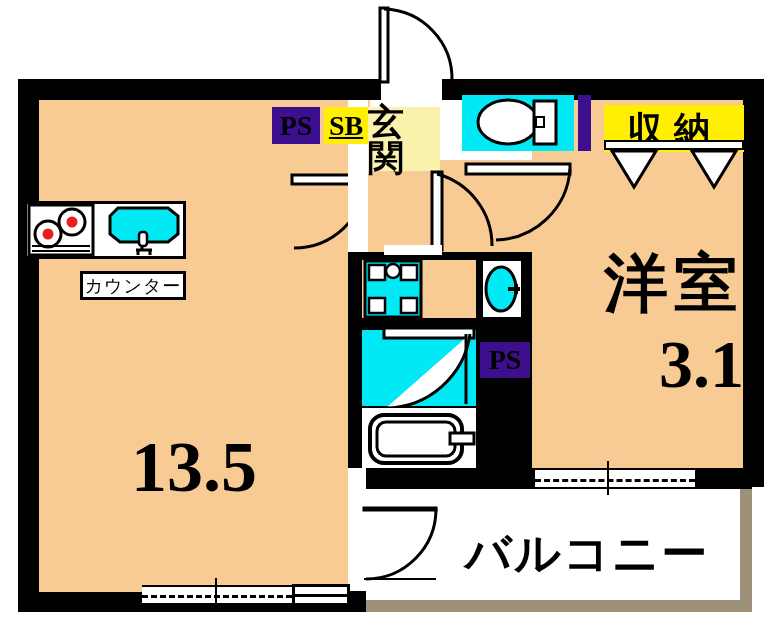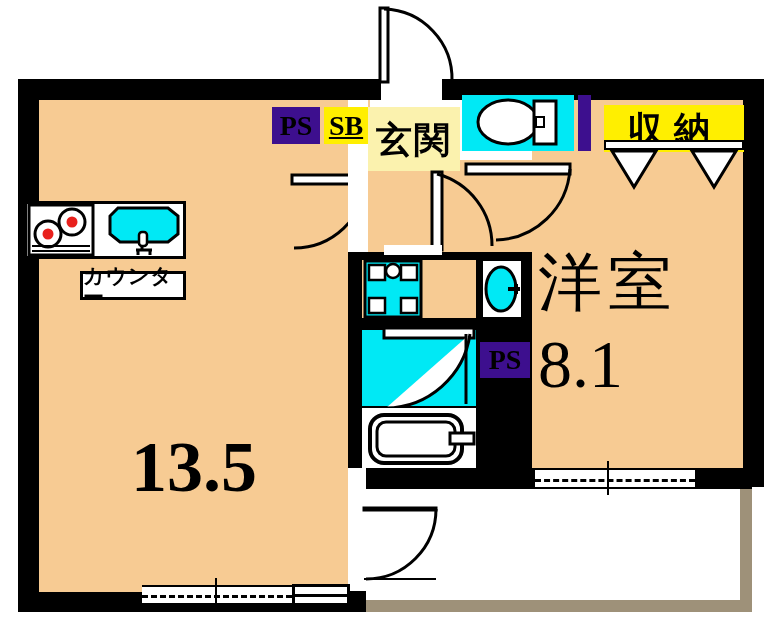--- a/index.html
+++ b/index.html
@@ -8,21 +8,21 @@
   .abs{position:absolute;box-sizing:border-box;}
   .wall{background:#000000;}
   .floor{background:#f7cb93;}
   .white{background:#ffffff;}
   .cyan{background:#00e9f5;}
   .yellowlbl{background:#ffef00;}
   .palelbl{background:#fbf2ae;}
   .purplelbl{background:#3d0f8e;}
   .lbl{display:flex;align-items:center;justify-content:center;color:#000;line-height:1;margin-top:12px;}
   .lbl-cjk{font-family:"DejaVu Serif", serif;font-weight:bold;letter-spacing:2px;}
-  .room-name{font-family:"DejaVu Serif", serif;font-weight:normal;color:#000;text-align:left;line-height:1.02;}
+  .room-name{font-family:"DejaVu Serif", serif;font-weight:bold;color:#000;text-align:right;line-height:1.02;}
   .ldk{font-family:"Liberation Serif", serif;font-weight:bold;color:#000;text-align:center;line-height:0.98;}
   .outline{border:3px solid #000;}
   svg{display:block;overflow:visible;}
   .dashwin{background:#fff;border-top:2px solid #000;border-bottom:2px solid #000;}
   .dashline{position:absolute;left:0;right:0;top:50%;height:0;border-top:3px dashed #000;}
 </style>
 </head>
 <body>
 
 <div id="plan">
@@ -30,40 +30,41 @@
   <div class="abs white" style="left:366px;top:487px;width:398px;height:125px;"></div>
   <div class="abs" style="left:740px;top:487px;width:12px;height:125px;background:#9e9179;"></div>
   <div class="abs" style="left:366px;top:600px;width:386px;height:12px;background:#9e9179;"></div>
   <div class="abs white" style="left:370px;top:489px;width:366px;height:108px;"></div>
 
   <svg class="abs" style="left:360px;top:500px;width:110px;height:98px;" viewBox="0 0 110 98">
     <path d="M4 8 L76 8 L76 10 L4 10 Z" fill="#fff" stroke="#000" stroke-width="3"></path>
     <path d="M76 9 A70 70 0 0 1 6 79" fill="none" stroke="#000" stroke-width="3"></path>
     <path d="M4 79 L76 79" stroke="#000" stroke-width="2" fill="none"></path>
   </svg>
+  <div class="abs lbl lbl-cjk" style="left:462px;top:510px;width:250px;height:62px;font-size:46px;">バルコニー</div>
 
   <div class="abs wall" style="left:18px;top:79px;width:746px;height:21px;"></div>
   <div class="abs wall" style="left:18px;top:79px;width:21px;height:533px;"></div>
   <div class="abs wall" style="left:18px;top:591px;width:348px;height:21px;"></div>
   <div class="abs wall" style="left:743px;top:79px;width:21px;height:410px;"></div>
   <div class="abs wall" style="left:366px;top:468px;width:398px;height:21px;"></div>
 
   <div class="abs floor" style="left:39px;top:100px;width:309px;height:492px;"></div>
 
   <div class="abs floor" style="left:368px;top:160px;width:164px;height:92px;"></div>
   <div class="abs floor" style="left:368px;top:100px;width:2px;height:60px;"></div>
 
   <div class="abs floor" style="left:532px;top:100px;width:211px;height:368px;"></div>
   <div class="abs floor" style="left:492px;top:322px;width:60px;height:92px;"></div>
 
   <div class="abs lbl purplelbl" style="left:272px;top:95px;width:48px;height:37px;font-family:'Liberation Serif',serif;font-weight:bold;font-size:28px;color:#000;">PS</div>
 
   <div class="abs lbl yellowlbl" style="left:324px;top:95px;width:44px;height:37px;font-family:'Liberation Serif',serif;font-weight:bold;font-size:28px;color:#000;text-decoration:underline;">SB</div>
 
-  <div class="abs lbl lbl-cjk palelbl" style="left:368px;top:95px;width:92px;height:64px;font-size:36px;">玄関</div>
+  <div class="abs lbl lbl-cjk palelbl" style="left:368px;top:95px;width:72px;height:64px;font-size:36px;">玄関</div>
 
   <div class="abs white" style="left:378px;top:79px;width:67px;height:21px;border-left:3px solid #000;border-right:3px solid #000;"></div>
   <svg class="abs" style="left:372px;top:4px;width:82px;height:80px;" viewBox="0 0 82 80">
     <path d="M8 4 L16 4 L16 78 L8 78 Z" fill="#fff" stroke="#000" stroke-width="3"></path>
     <path d="M12 5 A70 70 0 0 1 80 77" fill="none" stroke="#000" stroke-width="3"></path>
   </svg>
 
   <div class="abs cyan" style="left:462px;top:95px;width:112px;height:56px;"></div>
   <svg class="abs" style="left:470px;top:95px;width:100px;height:56px;" viewBox="0 0 100 56">
     <ellipse cx="38" cy="27" rx="30" ry="22" fill="#ffffff" stroke="#000" stroke-width="3"></ellipse>
@@ -91,21 +92,21 @@
     <line x1="4" y1="42" x2="62" y2="42" stroke="#000" stroke-width="2"></line>
     <line x1="4" y1="47" x2="62" y2="47" stroke="#000" stroke-width="2"></line>
   </svg>
 
   <svg class="abs" style="left:106px;top:202px;width:78px;height:56px;" viewBox="0 0 78 56">
     <path d="M12 6 L62 6 L72 14 L72 32 L62 40 L14 40 L4 32 L4 14 Z" fill="#00e9f5" stroke="#000" stroke-width="3"></path>
     <path d="M36 36 L36 48 M30 48 L46 48 M32 48 L32 53 M44 48 L44 53" stroke="#000" stroke-width="3" fill="none"></path>
     <rect x="33" y="30" width="8" height="14" rx="3" fill="#fff" stroke="#000" stroke-width="2.5"></rect>
   </svg>
 
-  <div class="abs lbl white outline" style="left:80px;top:259px;width:106px;height:29px;font-family:'DejaVu Serif',serif;font-weight:bold;font-size:21px;letter-spacing:1px;">カウンター</div>
+  <div class="abs lbl white outline" style="left:80px;top:259px;width:106px;height:29px;font-family:'DejaVu Serif',serif;font-weight:normal;font-size:18px;letter-spacing:1px;">カウンター</div>
 
   <svg class="abs" style="left:286px;top:172px;width:82px;height:80px;" viewBox="0 0 82 80">
     <path d="M6 3 L80 3 L80 12 L6 12 Z" fill="#fff" stroke="#000" stroke-width="3"></path>
     <path d="M80 8 A72 72 0 0 1 8 76" fill="none" stroke="#000" stroke-width="3"></path>
   </svg>
   <div class="abs white" style="left:348px;top:172px;width:20px;height:82px;"></div>
 
   <svg class="abs" style="left:462px;top:160px;width:112px;height:82px;" viewBox="0 0 112 82">
     <path d="M4 4 L108 4 L108 14 L4 14 Z" fill="#fff" stroke="#000" stroke-width="3"></path>
     <path d="M108 9 A76 76 0 0 1 34 80" fill="none" stroke="#000" stroke-width="3"></path>
@@ -146,21 +147,21 @@
   <div class="abs white" style="left:362px;top:408px;width:114px;height:60px;"></div>
   <svg class="abs" style="left:366px;top:410px;width:110px;height:58px;" viewBox="0 0 110 58">
     <rect x="4" y="5" width="92" height="48" rx="14" fill="#ffffff" stroke="#000" stroke-width="4"></rect>
     <rect x="11" y="12" width="78" height="34" rx="9" fill="#ffffff" stroke="#000" stroke-width="3"></rect>
     <rect x="84" y="23" width="24" height="11" fill="#ffffff" stroke="#000" stroke-width="3"></rect>
   </svg>
 
   <div class="abs lbl purplelbl" style="left:480px;top:330px;width:50px;height:36px;font-family:'Liberation Serif',serif;font-weight:bold;font-size:28px;color:#000;">PS</div>
 
   <div class="abs room-name" style="left:538px;top:250px;width:206px;height:72px;font-size:64px;letter-spacing:6px;">洋室</div>
-  <div class="abs room-name" style="left:538px;top:330px;width:206px;height:72px;font-family:'Liberation Serif',serif;font-size:68px;">8.1</div>
+  <div class="abs room-name" style="left:538px;top:330px;width:206px;height:72px;font-family:'Liberation Serif',serif;font-size:68px;">3.1</div>
 
   <div class="abs ldk" style="left:49px;top:432px;width:290px;height:84px;font-size:72px;">13.5</div>
 
   <div class="abs dashwin" style="left:142px;top:585px;width:150px;height:20px;">
     <div class="dashline"></div>
   </div>
   <div class="abs" style="left:215px;top:578px;width:2px;height:34px;background:#000;"></div>
 
   <div class="abs white" style="left:292px;top:584px;width:58px;height:22px;border:3px solid #000;"></div>
   <div class="abs" style="left:292px;top:594px;width:58px;height:3px;background:#000;"></div>

